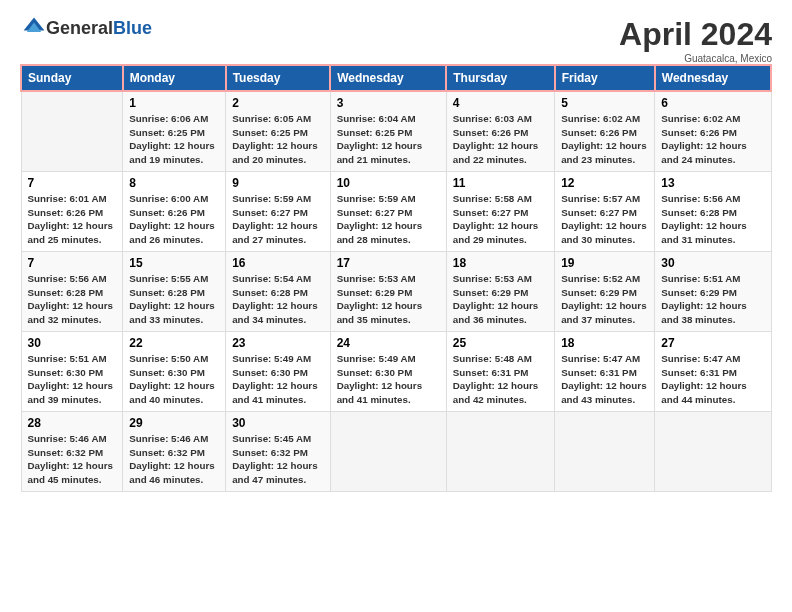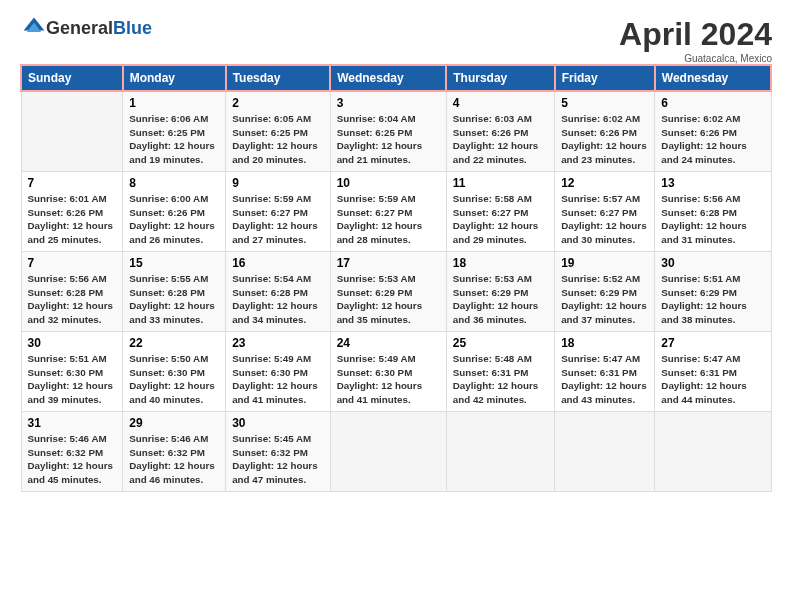--- a/index.html
+++ b/index.html
@@ -232,21 +232,21 @@
             <span class="day-num">18</span>
             <div class="cell-info">Sunrise: 5:47 AM<br>Sunset: 6:31 PM<br>Daylight: 12 hours and 43 minutes.</div>
           </td>
           <td>
             <span class="day-num">27</span>
             <div class="cell-info">Sunrise: 5:47 AM<br>Sunset: 6:31 PM<br>Daylight: 12 hours and 44 minutes.</div>
           </td>
         </tr>
         <tr>
           <td>
-            <span class="day-num">31</span>
+            <span class="day-num">28</span>
             <div class="cell-info">Sunrise: 5:46 AM<br>Sunset: 6:32 PM<br>Daylight: 12 hours and 45 minutes.</div>
           </td>
           <td>
             <span class="day-num">29</span>
             <div class="cell-info">Sunrise: 5:46 AM<br>Sunset: 6:32 PM<br>Daylight: 12 hours and 46 minutes.</div>
           </td>
           <td>
             <span class="day-num">30</span>
             <div class="cell-info">Sunrise: 5:45 AM<br>Sunset: 6:32 PM<br>Daylight: 12 hours and 47 minutes.</div>
           </td>

